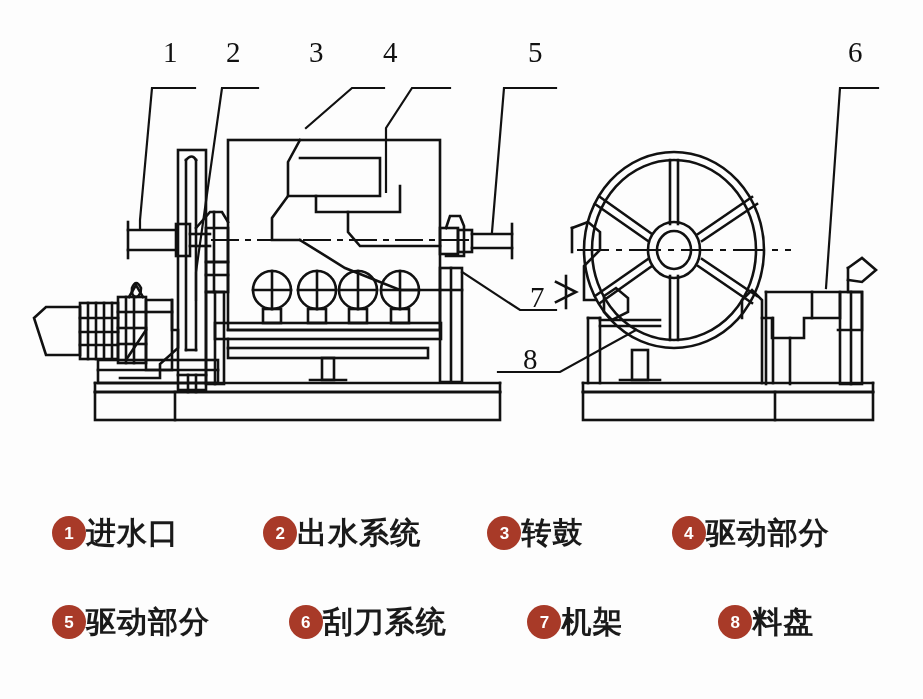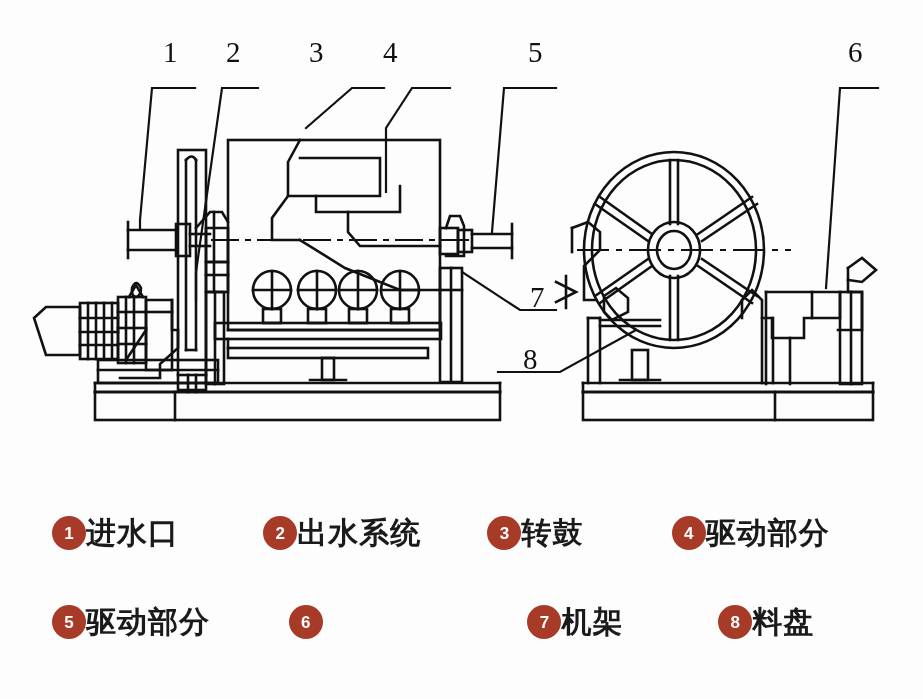--- a/index.html
+++ b/index.html
@@ -358,20 +358,21 @@
       </div>
     </div>
 
     <div class="legend-row row-2">
       <div class="legend-item">
         <div class="legend-badge">5</div>
         <div class="legend-label">驱动部分</div>
       </div>
       <div class="legend-item">
         <div class="legend-badge">6</div>
+        <div class="legend-label">刮刀系统</div>
       </div>
       <div class="legend-item">
         <div class="legend-badge">7</div>
         <div class="legend-label">机架</div>
       </div>
       <div class="legend-item">
         <div class="legend-badge">8</div>
         <div class="legend-label">料盘</div>
       </div>
     </div>

